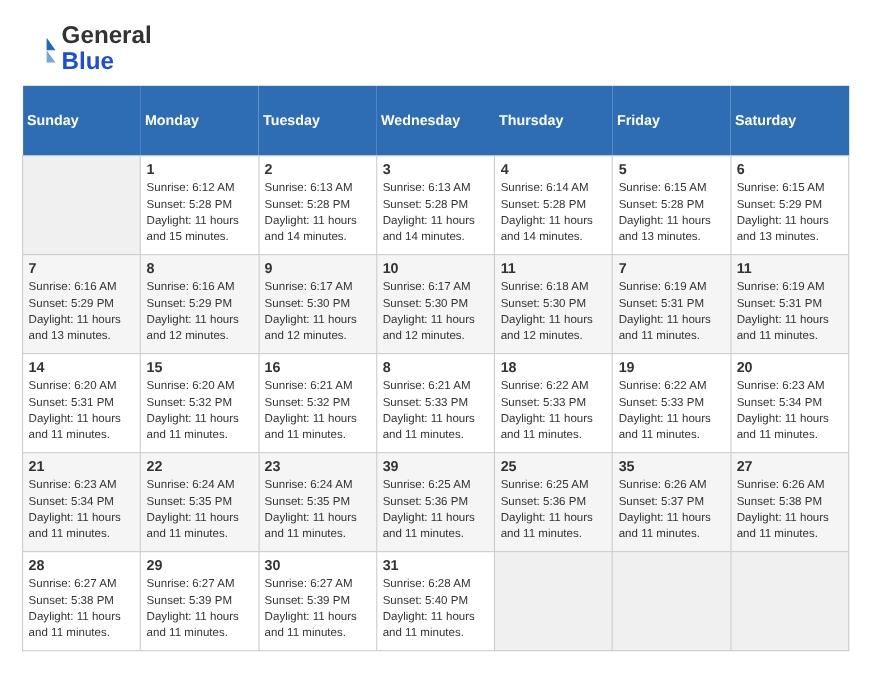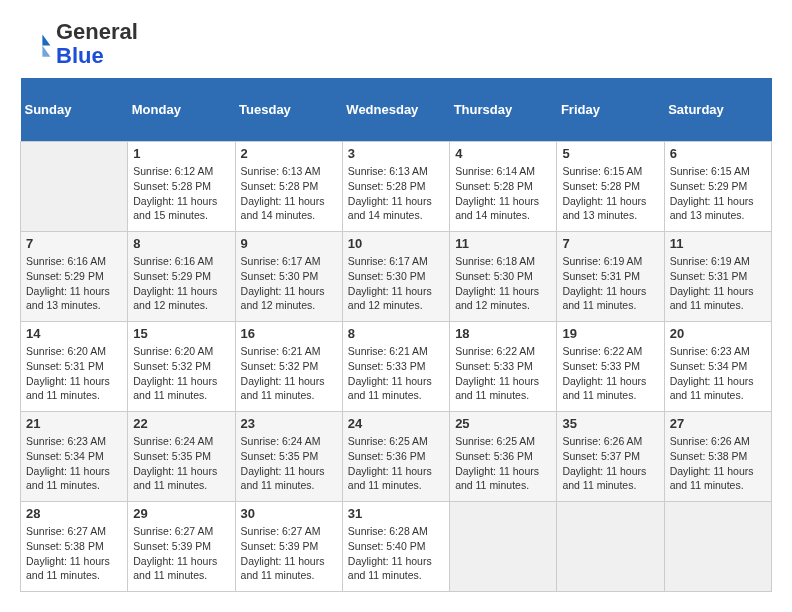--- a/index.html
+++ b/index.html
@@ -206,21 +206,21 @@
         </td>
         <td>
           <span class="day-number">22</span>
           <div class="day-info">Sunrise: 6:24 AM<br>Sunset: 5:35 PM<br>Daylight: 11 hours<br>and 11 minutes.</div>
         </td>
         <td>
           <span class="day-number">23</span>
           <div class="day-info">Sunrise: 6:24 AM<br>Sunset: 5:35 PM<br>Daylight: 11 hours<br>and 11 minutes.</div>
         </td>
         <td>
-          <span class="day-number">24</span>
+          <span class="day-number">39</span>
           <div class="day-info">Sunrise: 6:25 AM<br>Sunset: 5:36 PM<br>Daylight: 11 hours<br>and 11 minutes.</div>
         </td>
         <td>
           <span class="day-number">25</span>
           <div class="day-info">Sunrise: 6:25 AM<br>Sunset: 5:36 PM<br>Daylight: 11 hours<br>and 11 minutes.</div>
         </td>
         <td>
           <span class="day-number">35</span>
           <div class="day-info">Sunrise: 6:26 AM<br>Sunset: 5:37 PM<br>Daylight: 11 hours<br>and 11 minutes.</div>
         </td>

